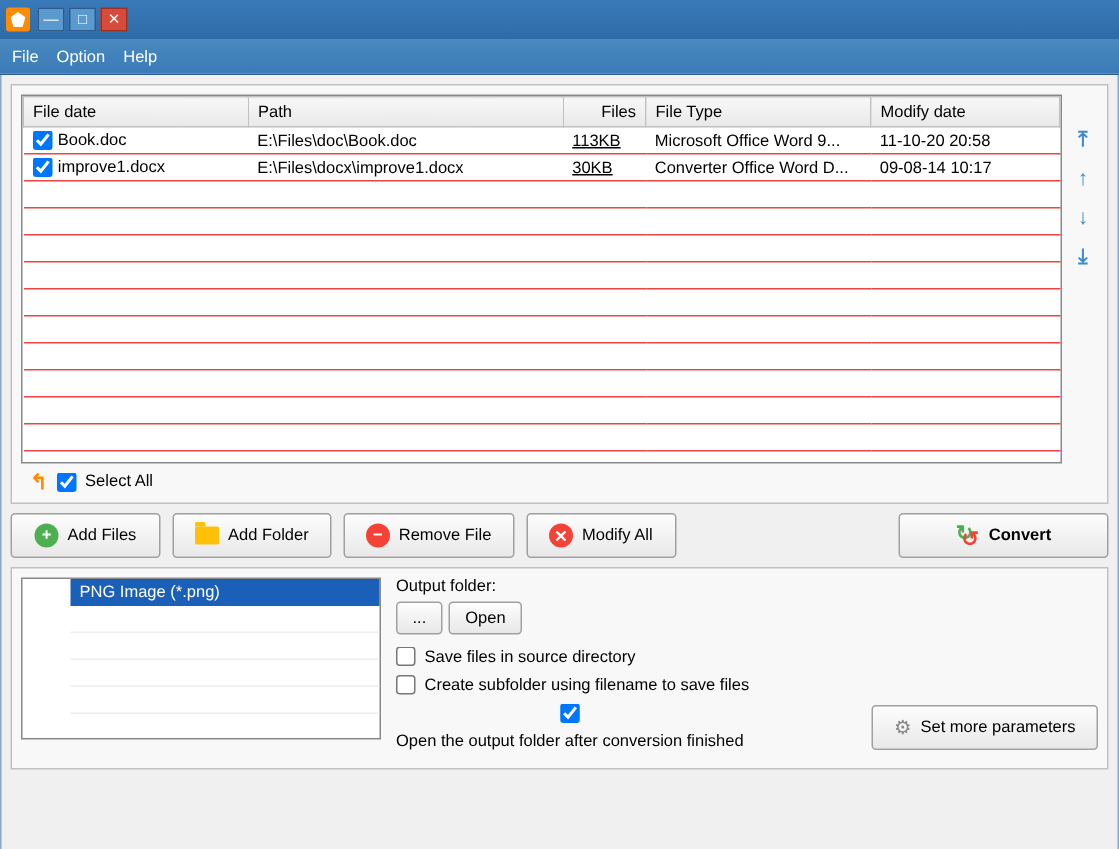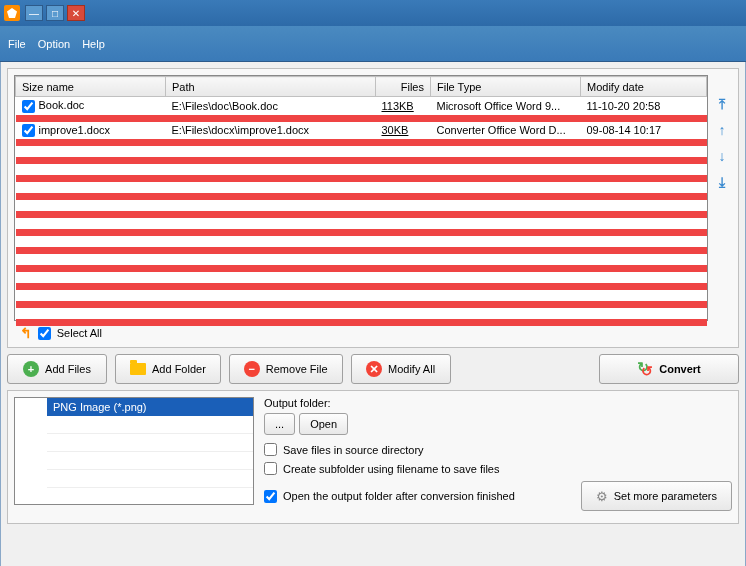--- a/index.html
+++ b/index.html
@@ -6,32 +6,32 @@
 body { background: #fff; width: 746px; height: 566px; overflow: hidden; }
 
 .titlebar { background: linear-gradient(#3a7ab8, #2d6aa8); height: 26px; display: flex; align-items: center; padding: 0 4px; color: #fff; }
 .titlebar .logo { width: 16px; height: 16px; margin-right: 5px; background: #ff8c00; border-radius: 2px; position: relative; }
 .titlebar .logo::after { content: ""; position: absolute; left: 3px; top: 3px; width: 10px; height: 10px; background: #fff; clip-path: polygon(50% 0, 100% 35%, 80% 100%, 20% 100%, 0 35%); }
 .titlebar .title { flex: 1; font-weight: bold; font-size: 12px; }
 .winbtns { display: flex; gap: 3px; }
 .winbtn { width: 18px; height: 16px; background: #5a9acf; border: 1px solid #2d5a8a; display: flex; align-items: center; justify-content: center; cursor: pointer; font-size: 10px; color: #fff; }
 .winbtn.close { background: #d84a3a; border-color: #a03020; }
 
-.menubar { background: linear-gradient(#4a8ac0, #3a7ab8); height: 36px; display: flex; align-items: center; padding: 0 8px; color: #fff; gap: 12px; border-bottom: 1px solid #2d5a8a; }
+.menubar { background: linear-gradient(#4a8ac0, #3a7ab8); height: 24px; display: flex; align-items: center; padding: 0 8px; color: #fff; gap: 12px; border-bottom: 1px solid #2d5a8a; }
 .menubar span { cursor: pointer; }
 
 .content { background: #f0f0f0; padding: 6px; height: calc(566px - 48px); border: 1px solid #8aa8c8; border-top: none; }
 
 .panel { background: #f8f8f8; border: 1px solid #c0c0c0; padding: 6px; margin-bottom: 6px; }
 .filelist-wrap { display: flex; gap: 4px; }
 .filelist { flex: 1; background: #fff; border: 1px solid #888; height: 246px; }
 .filelist table { width: 100%; border-collapse: collapse; }
 .filelist th { background: linear-gradient(#f8f8f8, #e8e8e8); border: 1px solid #c0c0c0; text-align: left; padding: 3px 6px; font-weight: normal; height: 20px; }
 .filelist th.size { text-align: right; }
-.filelist td { padding: 2px 6px; border-bottom: 7px solid #ef4444; height: 18px; }
+.filelist td { padding: 2px 6px; border-bottom: 1px solid #ef4444; height: 18px; }
 .filelist td.size { text-align: left; text-decoration: underline; }
 .filelist tr.empty td { height: 18px; }
 .filelist input[type=checkbox] { margin-right: 4px; vertical-align: middle; }
 
 .arrowcol { display: flex; flex-direction: column; gap: 8px; padding-top: 20px; width: 20px; align-items: center; }
 .arrowbtn { width: 18px; height: 18px; cursor: pointer; display: flex; align-items: center; justify-content: center; font-size: 14px; color: #3a8ad0; font-weight: bold; }
 
 .selectall-row { display: flex; align-items: center; gap: 6px; margin-top: 4px; padding-left: 6px; }
 .up-icon { color: #ff8c00; font-size: 14px; font-weight: bold; }
 
@@ -91,21 +91,21 @@
   <span>Help</span>
 </div>
 
 <div class="content">
   <div class="panel">
     <div class="filelist-wrap">
       <div class="filelist">
         <table>
           <thead>
             <tr>
-              <th class="col-name">Size name</th>
+              <th class="col-name">File date</th>
               <th class="col-path">Path</th>
               <th class="col-size size">Files</th>
               <th class="col-type">File Type</th>
               <th>Modify date</th>
             </tr>
           </thead>
           <tbody>
             <tr>
               <td><input type="checkbox" checked="" style=""><span>Book.doc</span></td>
               <td>E:\Files\doc\Book.doc</td>
@@ -209,21 +209,21 @@
       </div>
       <div class="checkrow">
         <input type="checkbox" style="">
         <span>Save files in source directory</span>
       </div>
       <div class="checkrow">
         <input type="checkbox" style="">
         <span>Create subfolder using filename to save files</span>
       </div>
       <div class="checkrow" style="justify-content: space-between;">
-        <div style="display:flex; gap:6px;">
+        <div style="display:flex; gap:6px;flex-direction:column;">
           <input type="checkbox" checked="" style="">
           <span>Open the output folder after conversion finished</span>
         </div>
         <div class="btn params">
           <span class="ic-gear">⚙</span>
           <span>Set more parameters</span>
         </div>
       </div>
     </div>
   </div>

